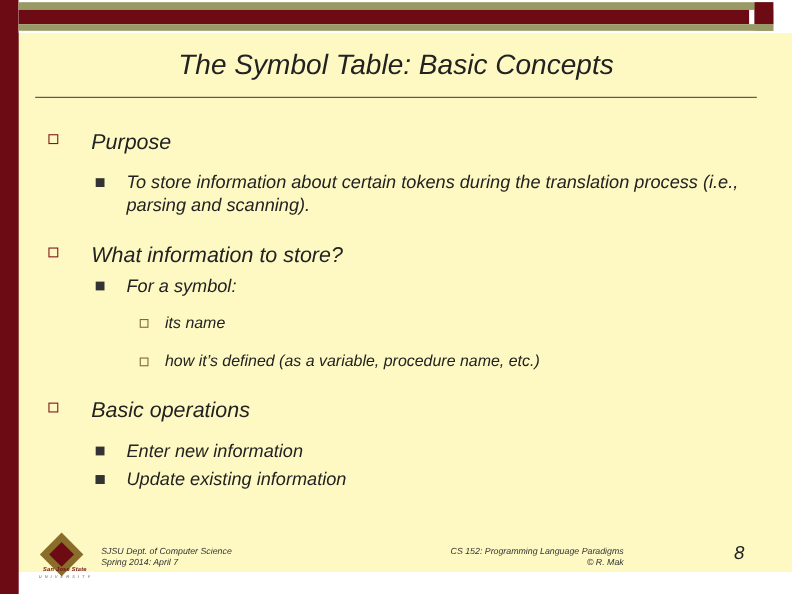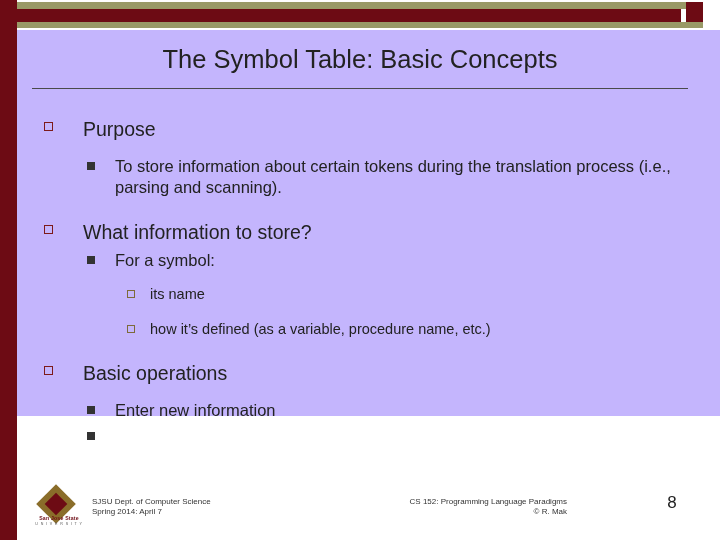--- a/index.html
+++ b/index.html
@@ -9,22 +9,23 @@
   body {
     width: 720px;
     height: 540px;
     background: #ffffff;
     font-family: "Liberation Sans", sans-serif;
     overflow: hidden;
   }
   .slide {
     position: relative;
     width: 720px;
-    height: 416px;
-    background: #c4b5fd;
+    height: 520px;
+    background: #fef9c3;
+    font-style: italic;
   }
   
   .left-bar {
     position: absolute;
     left: 0;
     top: 0;
     width: 17px;
     height: 540px;
     background: #6d0b14;
   }
@@ -303,20 +304,21 @@
     </div>
     <div class="l2 gap-med">
       <span class="bullet-fill"></span>
       <span>Enter new information</span>
     </div>
     <div class="l2">
       <span class="bullet-fill"></span>
     </div>
     <div class="l2">
       <span class="bullet-fill"></span>
+      <span>Update existing information</span>
     </div>
 
   </div>
 
   <div class="footer">
     <div class="footer-logo">
       <div class="logo-diamond"></div>
       <div class="logo-inner"></div>
       <div class="logo-text1">San Jose State</div>
       <div class="logo-text2">U N I V E R S I T Y</div>

